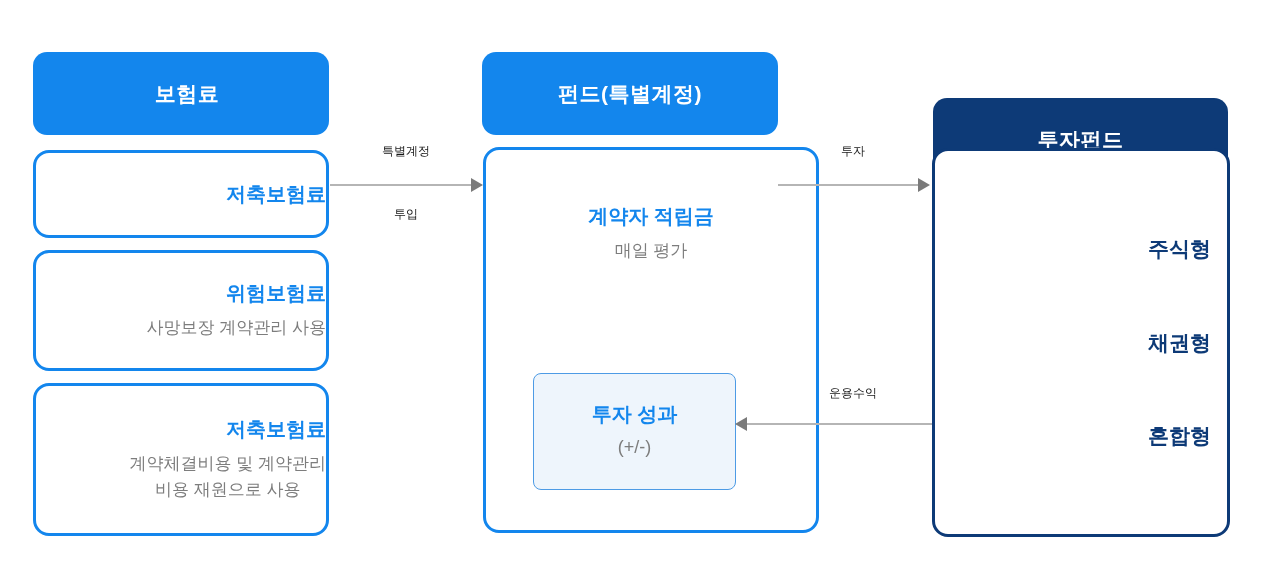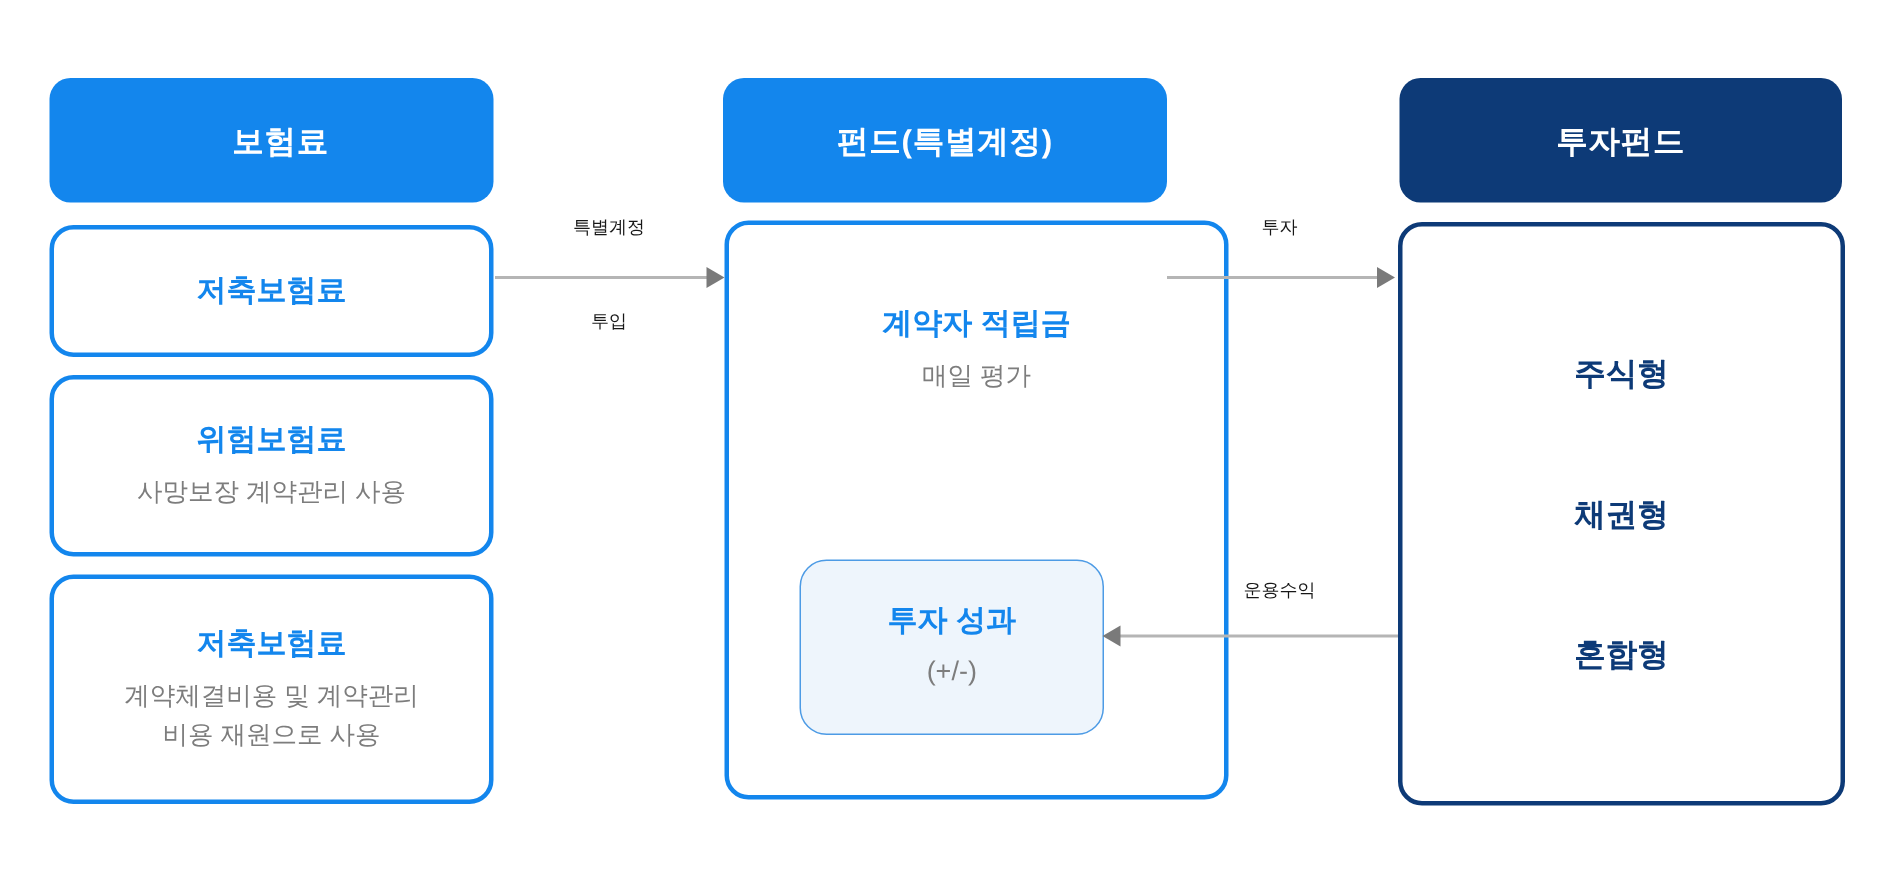--- a/index.html
+++ b/index.html
@@ -21,30 +21,30 @@
     display: flex;
     align-items: center;
     justify-content: center;
     border-radius: 14px;
     color: #ffffff;
     font-weight: bold;
     font-size: 21px;
     letter-spacing: 0.5px;
   }
   .hdr-blue { background: var(--primary-blue, #1386ed); }
-  .hdr-navy { background: var(--navy, #0d3a77); }
+  .hdr-navy { background: var(--navy, #0d3a77); margin-top: 46px; }
 
   
   .box {
     position: absolute;
     background: #ffffff;
     border-radius: 16px;
     display: flex;
     flex-direction: column;
-    align-items: center;
+    align-items: flex-end;
     justify-content: center;
     text-align: center;
   }
   .border-blue { border: 3px solid var(--primary-blue, #1386ed); }
   .border-navy { border: 3px solid var(--navy, #0d3a77); }
 
   .box-title {
     font-size: 20px;
     font-weight: bold;
     color: var(--primary-blue, #1386ed);
@@ -68,33 +68,33 @@
     text-align: center;
   }
   .result-box {
     position: absolute;
     left: 47px;
     top: 223px;
     width: 203px;
     height: 117px;
     background: var(--light-blue-fill, #eef5fc);
     border: 1.5px solid #4d9be5;
-    border-radius: 18px;
+    border-radius: 8px;
     display: flex;
     flex-direction: column;
     align-items: center;
     justify-content: center;
     text-align: center;
   }
   .result-box .box-sub { margin-top: 7px; font-size: 18px; }
 
   
   .invest-box {
     justify-content: space-evenly;
-    padding: 18px 0;
+    padding: 18px 16px;
   }
   .fund-item {
     font-size: 21px;
     font-weight: bold;
     color: var(--navy, #0d3a77);
   }
 
   
   .arrow-line {
     position: absolute;

